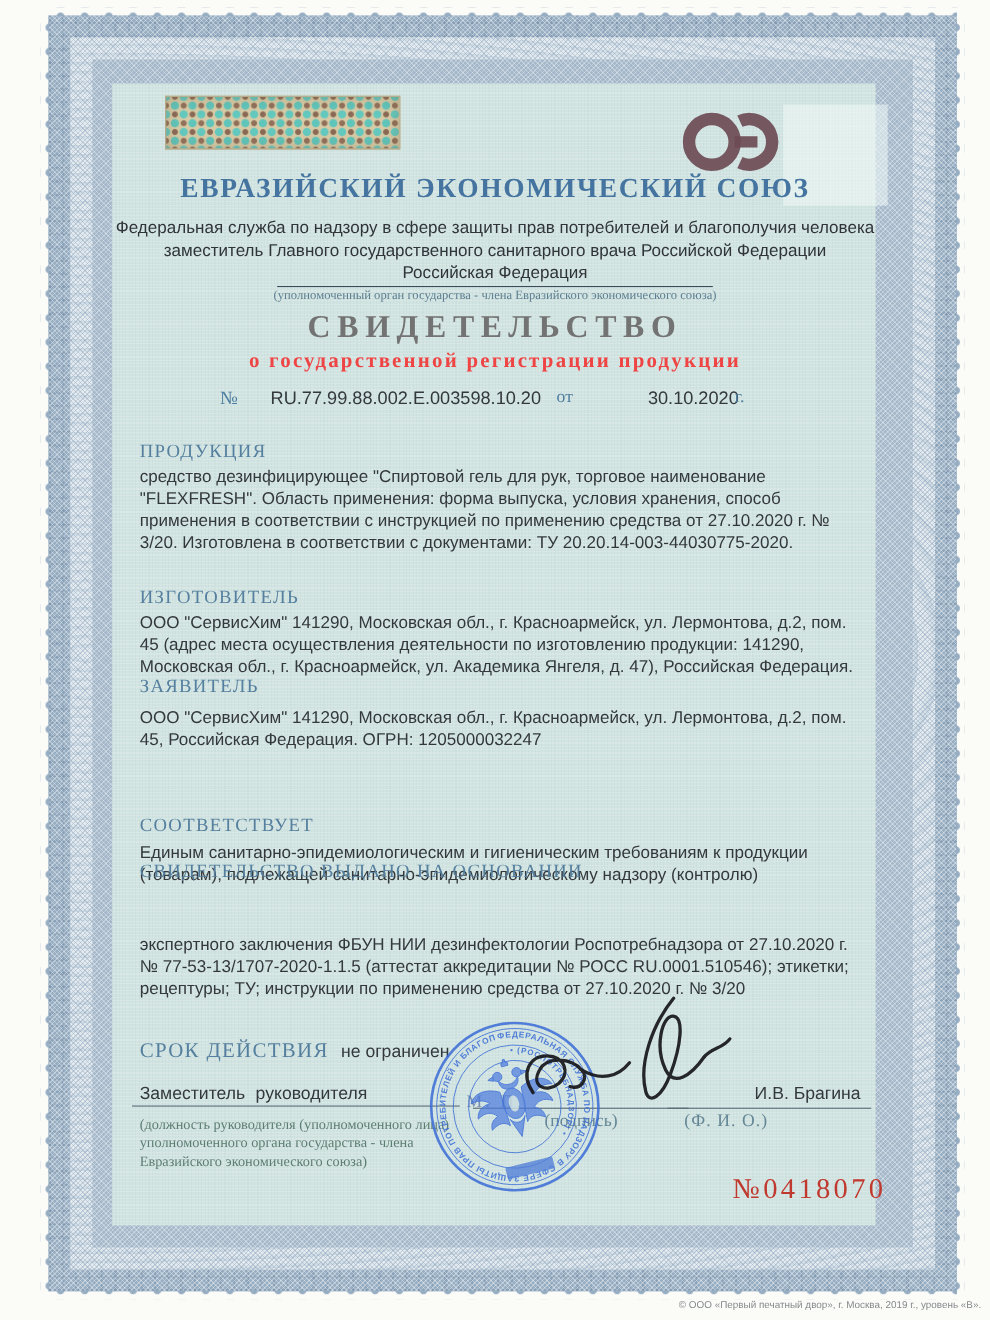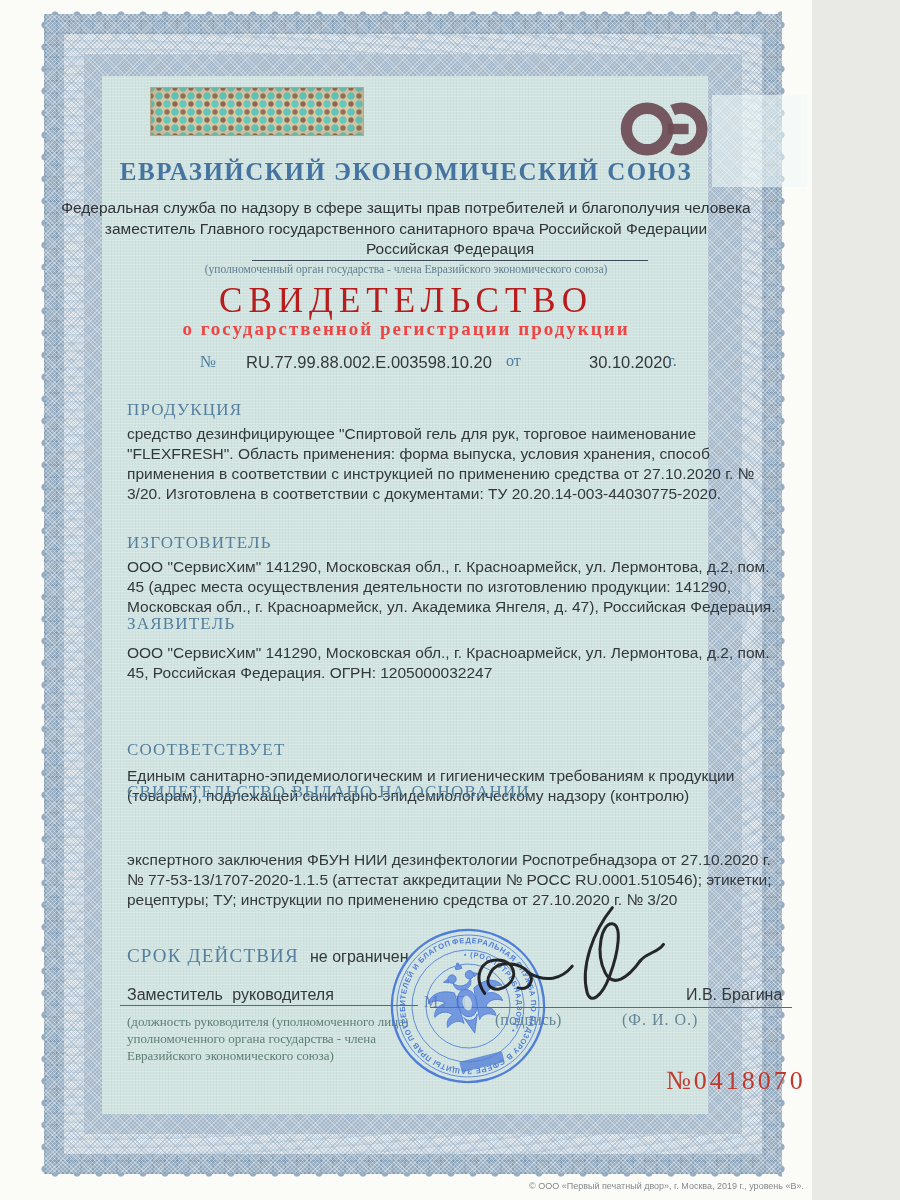--- a/index.html
+++ b/index.html
@@ -1,16 +1,16 @@
 <!DOCTYPE html>
 <html><head>
 <meta charset="utf-8">
 <style>
   html,body{margin:0;padding:0;background:#e9e9e6;}
-  .page{position:relative;width:812px;height:1200px;background:#fbfbf8;overflow:hidden;
+  .page{position:relative;width:900px;height:1200px;background:#fbfbf8;overflow:hidden;
         font-family:"Liberation Sans",sans-serif;color:#33383c;}
   
   .band{position:absolute;}
   .band-dark{
     background:
       repeating-linear-gradient(45deg, rgba(255,255,255,.32) 0 1px, rgba(255,255,255,0) 1px 3px),
       repeating-linear-gradient(-45deg, rgba(255,255,255,.32) 0 1px, rgba(255,255,255,0) 1px 3px),
       repeating-linear-gradient(0deg, rgba(70,100,130,.16) 0 2px, rgba(70,100,130,0) 2px 12px),
       repeating-linear-gradient(90deg, rgba(70,100,130,.16) 0 2px, rgba(70,100,130,0) 2px 12px),
       #96adc2;
@@ -36,22 +36,22 @@
       #d2e4e1;
     z-index:1;}
   
   .abs{position:absolute;z-index:3;}
   .serifblue{font-family:"Liberation Serif",serif;color:#4d7da0;}
   .title-union{font-family:"Liberation Serif",serif;font-weight:bold;font-size:25px;
     letter-spacing:1.5px;color:#44749f;text-align:center;width:100%;}
   .hdr-line{font-size:15.5px;text-align:center;width:100%;color:#2f3439;}
   .country{font-size:15.5px;text-align:center;color:#2f3439;border-bottom:1.5px solid #3c4c5a;padding-bottom:2px;}
   .hdr-caption{font-family:"Liberation Serif",serif;font-size:11.5px;color:#5d7e90;text-align:center;width:100%;}
-  .doc-title{font-family:"Liberation Serif",serif;font-weight:normal;font-size:35px;
-    letter-spacing:6px;color:#b91c1c;text-align:center;width:100%;}
+  .doc-title{font-family:"Liberation Serif",serif;font-weight:bold;font-size:29px;
+    letter-spacing:6px;color:#737373;text-align:center;width:100%;}
   .doc-subtitle{font-family:"Liberation Serif",serif;font-weight:bold;font-size:19px;
     letter-spacing:2px;color:#ef4444;text-align:center;width:100%;}
   .sec-h{font-family:"Liberation Serif",serif;font-size:17px;letter-spacing:1.2px;color:#557f9e;}
   .body-t{font-size:15.5px;line-height:20px;color:#33383c;width:660px;}
   .numrow{font-size:16.5px;color:#33383c;}
   .sig-line{position:absolute;border-top:1px solid #5a6a78;height:0;z-index:3;}
   .small-cap{font-family:"Liberation Serif",serif;font-size:16px;color:#648696;z-index:3;}
   .pos-cap{font-family:"Liberation Serif",serif;font-size:13px;line-height:1.32;color:#5d7d72;width:320px;}
   .serial{font-family:"Liberation Serif",serif;font-size:26px;letter-spacing:3px;color:#c0392e;z-index:4;}
   .footer-t{position:absolute;right:8px;top:1181px;font-size:9px;color:#85898c;z-index:3;}

